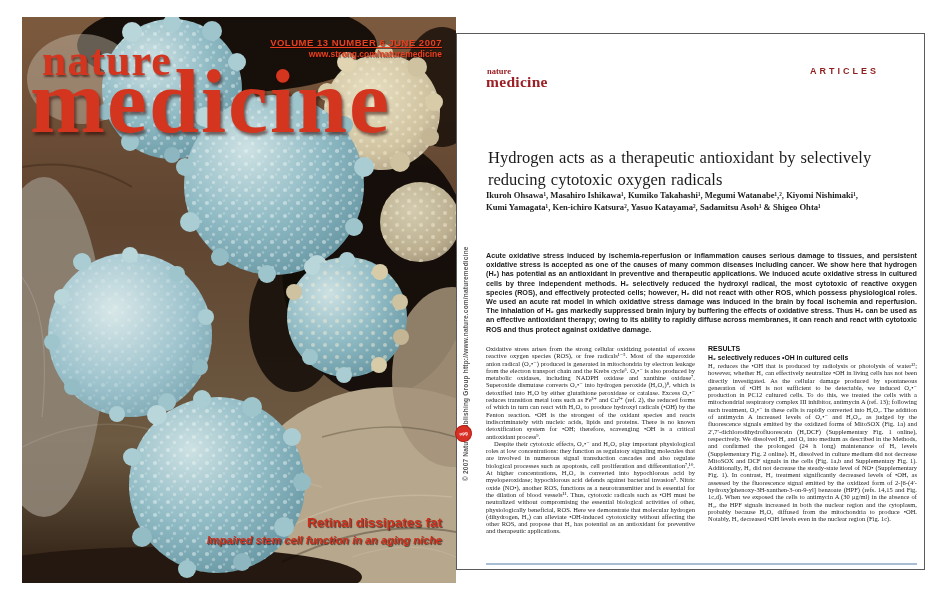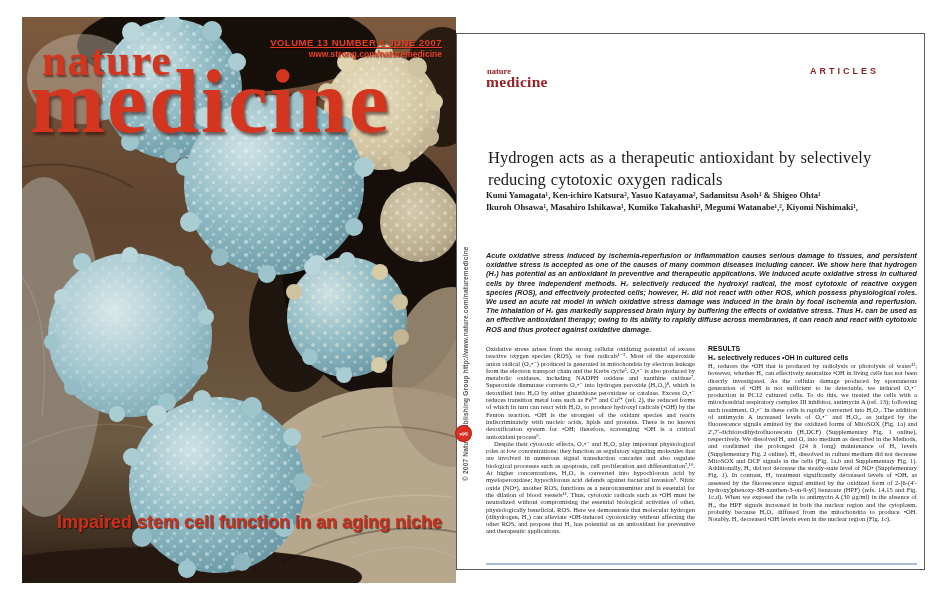--- a/index.html
+++ b/index.html
@@ -26,42 +26,42 @@
   }
   .issue-info .vol{font-size:9.5px;letter-spacing:.5px;line-height:12px;text-decoration:underline;}
   .issue-info .url{font-size:8.5px;line-height:10px;}
   .cover-headlines{
     position:absolute;right:14px;top:497px;text-align:right;color:#cf2e1b;
     font-family:"Liberation Sans","DejaVu Sans",sans-serif;font-weight:700;
     text-shadow:1px 1px 1px rgba(20,5,0,.65);
   }
   .cover-headlines .h0{font-size:17px;line-height:21px;}
   .cover-headlines .h1{font-size:13.5px;line-height:17.5px;}
-  .cover-headlines .h2{font-size:18px;line-height:17.5px;}
+  .cover-headlines .h2{font-size:11px;line-height:17.5px;font-style:italic;}
   
   .page{
     position:absolute;left:456px;top:33px;width:469px;height:537px;background:#fff;
     border:1px solid #5a5a5a;box-sizing:border-box;
   }
   .journal-logo{position:absolute;left:29px;top:33px;color:#9b2025;line-height:1;}
   .journal-logo .jl-top{font-size:8.5px;font-weight:700;display:block;margin-left:1px;}
   .journal-logo .jl-bottom{font-size:15.5px;font-weight:700;display:block;margin-top:-2px;letter-spacing:.3px;}
   .articles-kicker{
     position:absolute;right:45px;top:17px;color:#8f1d1d;font-weight:700;font-size:9px;
     letter-spacing:3px;font-family:"Liberation Sans","DejaVu Sans",sans-serif;margin-top:15px;
   }
   .article-title{
     position:absolute;left:29px;top:111px;width:432px;font-size:16.5px;line-height:21.5px;
     color:#1c1c1c;font-weight:400;word-spacing:1px;
   }
   .author-list{position:absolute;left:29px;top:156px;width:432px;color:#1c1c1c;font-weight:700;font-size:8.6px;line-height:11.5px;}
   .abstract{
     position:absolute;left:29px;top:217px;width:431px;color:#1d1d1d;
     font-family:"Liberation Sans","DejaVu Sans",sans-serif;font-weight:700;
-    font-size:7.2px;line-height:9.2px;text-align:justify;font-style:italic;
+    font-size:7.2px;line-height:9.2px;text-align:justify;
   }
   .body-cols{position:absolute;left:29px;top:311px;width:431px;display:flex;gap:13px;}
   .col{width:209px;font-size:6.5px;line-height:7.3px;color:#222;text-align:justify;}
   .col p{margin:0;}
   .col p.indent{text-indent:8px;}
   .results-heading{
     font-family:"Liberation Sans","DejaVu Sans",sans-serif;font-weight:700;font-size:7px;
     line-height:8.5px;margin:0;color:#111;
   }
   .results-subheading{
@@ -227,39 +227,40 @@
   </svg>
   <div class="masthead">
     <div class="m-top">nature</div>
     <div class="m-bottom">medicine</div>
   </div>
   <div class="issue-info">
     <div class="vol">VOLUME 13  NUMBER 6  JUNE 2007</div>
     <div class="url">www.strong.com/naturemedicine</div>
   </div>
   <div class="cover-headlines">
+    <div class="h1">Retinal dissipates fat</div>
     <div class="h2">Impaired stem cell function in an aging niche</div>
   </div>
 </div>
 
 <div class="page">
   <div class="side-copyright">© 2007 Nature Publishing Group  http://www.nature.com/naturemedicine</div>
   <div class="npg-badge">npg</div>
 
   <div class="journal-logo">
     <span class="jl-top">nature</span>
     <span class="jl-bottom">medicine</span>
   </div>
   <div class="articles-kicker">ARTICLES</div>
 
   <h1 class="article-title" style="margin:2px;">Hydrogen acts as a therapeutic antioxidant by selectively reducing cytotoxic oxygen radicals</h1>
 
   <div class="author-list">
+    <span style="display:block">Ikuroh Ohsawa¹, Masahiro Ishikawa¹, Kumiko Takahashi¹, Megumi Watanabe¹,², Kiyomi Nishimaki¹,</span>
     <span style="display:block">Kumi Yamagata¹, Ken-ichiro Katsura², Yasuo Katayama², Sadamitsu Asoh¹ &amp; Shigeo Ohta¹</span>
-    <span style="display:block">Ikuroh Ohsawa¹, Masahiro Ishikawa¹, Kumiko Takahashi¹, Megumi Watanabe¹,², Kiyomi Nishimaki¹,</span>
   </div>
 
   <div class="abstract">Acute oxidative stress induced by ischemia-reperfusion or inflammation causes serious damage to tissues, and persistent oxidative stress is accepted as one of the causes of many common diseases including cancer. We show here that hydrogen (H₂) has potential as an antioxidant in preventive and therapeutic applications. We induced acute oxidative stress in cultured cells by three independent methods. H₂ selectively reduced the hydroxyl radical, the most cytotoxic of reactive oxygen species (ROS), and effectively protected cells; however, H₂ did not react with other ROS, which possess physiological roles. We used an acute rat model in which oxidative stress damage was induced in the brain by focal ischemia and reperfusion. The inhalation of H₂ gas markedly suppressed brain injury by buffering the effects of oxidative stress. Thus H₂ can be used as an effective antioxidant therapy; owing to its ability to rapidly diffuse across membranes, it can reach and react with cytotoxic ROS and thus protect against oxidative damage.</div>
 
   <div class="body-cols">
     <div class="col">
       <p>Oxidative stress arises from the strong cellular oxidizing potential of excess reactive oxygen species (ROS), or free radicals¹⁻⁵. Most of the superoxide anion radical (O₂•⁻) produced is generated in mitochondria by electron leakage from the electron transport chain and the Krebs cycle⁶. O₂•⁻ is also produced by metabolic oxidases, including NADPH oxidase and xanthine oxidase⁷. Superoxide dismutase converts O₂•⁻ into hydrogen peroxide (H₂O₂)⁸, which is detoxified into H₂O by either glutathione peroxidase or catalase. Excess O₂•⁻ reduces transition metal ions such as Fe³⁺ and Cu²⁺ (ref. 2), the reduced forms of which in turn can react with H₂O₂ to produce hydroxyl radicals (•OH) by the Fenton reaction. •OH is the strongest of the oxidant species and reacts indiscriminately with nucleic acids, lipids and proteins. There is no known detoxification system for •OH; therefore, scavenging •OH is a critical antioxidant process⁹.</p>
       <p class="indent">Despite their cytotoxic effects, O₂•⁻ and H₂O₂ play important physiological roles at low concentrations: they function as regulatory signaling molecules that are involved in numerous signal transduction cascades and also regulate biological processes such as apoptosis, cell proliferation and differentiation⁷,¹⁰. At higher concentrations, H₂O₂ is converted into hypochlorous acid by myeloperoxidase; hypochlorous acid defends against bacterial invasion⁵. Nitric oxide (NO•), another ROS, functions as a neurotransmitter and is essential for the dilation of blood vessels¹¹. Thus, cytotoxic radicals such as •OH must be neutralized without compromising the essential biological activities of other, physiologically beneficial, ROS. Here we demonstrate that molecular hydrogen (dihydrogen, H₂) can alleviate •OH-induced cytotoxicity without affecting the other ROS, and propose that H₂ has potential as an antioxidant for preventive and therapeutic applications.</p>
     </div>
     <div class="col">

